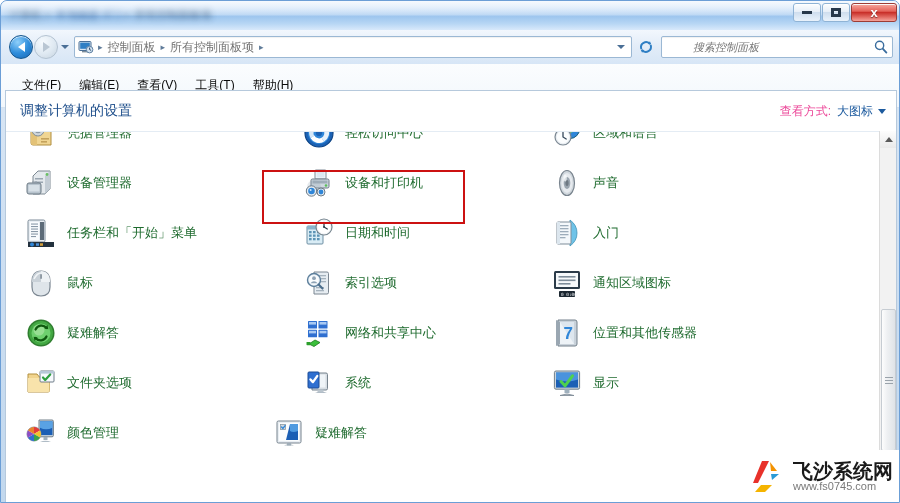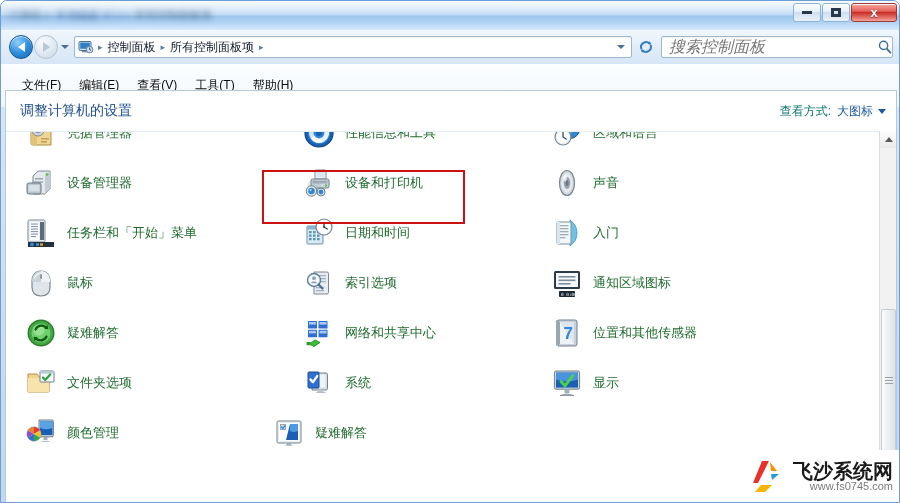--- a/index.html
+++ b/index.html
@@ -113,21 +113,21 @@
     border-radius: 2px;
     display: flex; align-items: center;
     padding: 0 2px 0 3px;
     box-shadow: inset 0 1px 1px rgba(0,0,0,.06);
     min-width: 0;
   }
   #cp-icon {
     width: 16px; height: 16px; margin-right: 2px; position: relative; flex: none;
   }
   .crumb {
-    font-size: 12px; color: #0f172a; padding: 0 3px;
+    font-size: 12px; color: #737373; padding: 0 3px;
     white-space: nowrap; cursor: default;
   }
   .crumb-sep {
     color: #5f7b99; font-size: 9px; padding: 0 2px; cursor: default;
   }
   #addr-spacer { flex: 1; }
   #addr-dropdown { width: 16px; display:flex; align-items:center; justify-content:center; cursor: default; }
 
   #refresh-btn {
     width: 22px; height: 22px; margin-left: 3px;
@@ -138,23 +138,24 @@
     width: 232px; height: 22px; margin-left: 4px;
     background: #fff;
     border: 1px solid #9bb8d4;
     border-radius: 2px;
     display: flex; align-items: center;
     padding: 0 3px 0 7px;
     box-shadow: inset 0 1px 1px rgba(0,0,0,.06);
   }
   #search-input {
     flex: 1; border: none; outline: none;
-    font-size: 16px; font-style: italic; color: #8b5cf6;
+    font-size: 11px; font-style: italic; color: #8b5cf6;
     font-family: "Liberation Sans", sans-serif;
     background: transparent;
+    margin-left: 24px;
   }
   #search-icon { width: 16px; height: 16px; flex:none; }
 
   
   #menubar {
     position: absolute; top: 63px; left: 0;
     width: 900px; height: 44px;
     display: flex; align-items: center;
     padding-left: 12px;
     background: linear-gradient(180deg,#fbfdfe 0%, #f2f7fc 100%);
@@ -179,21 +180,21 @@
     height: 40px;
     display: flex; align-items: center; justify-content: space-between;
     padding: 0 10px 0 14px;
     background: #ffffff;
   }
   #page-title {
     font-size: 14px; color: #20508c;
     font-family: "Liberation Sans", sans-serif;
   }
   #view-by { display: flex; align-items: center; font-size: 12px; }
-  #view-by-label { color: #0f766e; }
+  #view-by-label { color: #ec4899; }
   #view-by-value {
     color: #1c5a9e; margin-left: 6px; cursor: default;
   }
   #view-by-caret {
     width:0;height:0;margin-left:5px;
     border-left:4px solid transparent;border-right:4px solid transparent;
     border-top:5px solid #1c5a9e;
   }
 
   
@@ -274,21 +275,21 @@
   
   #watermark {
     position: absolute; right: 0; bottom: 0;
     width: 153px; height: 52px;
     background: #ffffff;
     display: flex; align-items: center;
     padding-left: 6px;
     z-index: 20;
   }
   #wm-logo { width: 36px; height: 34px; flex:none; margin-right: 5px; }
-  #wm-text { display: flex; flex-direction: column; line-height: 1; align-items: flex-end; }
+  #wm-text { display: flex; flex-direction: column; line-height: 1; }
   #wm-title {
     font-size: 20px; font-weight: bold; color: #1a1a1a;
     letter-spacing: 0px;
     font-family: "DejaVu Sans", sans-serif;
   }
   #wm-url {
     font-size: 11px; color: #7a7a7a; margin-top: 0;
     font-family: "Liberation Sans", sans-serif;
   }
 
@@ -416,21 +417,21 @@
       <circle cx="16" cy="16" r="14" fill="#1b62b5"></circle>
       <circle cx="16" cy="16" r="14" fill="none" stroke="#0e4485" stroke-width="1.2"></circle>
       <circle cx="16" cy="16" r="11" fill="#2f86d8"></circle>
       <path d="M16 6 a10 10 0 0 1 8.6 4.9 l-4 2.4 A5.4 5.4 0 0 0 16 11 z" fill="#fff"></path>
       <path d="M24.6 10.9 A10 10 0 0 1 21 24.8 l-2.5-4 a5.4 5.4 0 0 0 2-7.5 z" fill="#e8f2fb"></path>
       <path d="M21 24.8 A10 10 0 0 1 7.4 21 l4-2.5 a5.4 5.4 0 0 0 7.2 2.3 z" fill="#fff"></path>
       <path d="M7.4 21 A10 10 0 0 1 11 7.4 l2.5 4 A5.4 5.4 0 0 0 11.3 19 z" fill="#d4e7f8"></path>
       <circle cx="16" cy="16" r="3.1" fill="#1b62b5"></circle>
     </svg>
               </div>
-              <span class="cp-label">性能信息和工具</span>
+              <span class="cp-label">轻松访问中心</span>
             </div>
             <div class="cp-item col3">
               <div class="cp-icon-box">
                 <svg width="32" height="32" viewBox="0 0 32 32">
       <circle cx="19" cy="12" r="9.5" fill="#3f9e46"></circle>
       <path d="M10.5 8.5 a9.5 9.5 0 0 1 17.5 1.5 a9.5 9.5 0 0 1 -9 11.4 z" fill="#2f86d8"></path>
       <path d="M12 7 q5 2 9 0 q3 4 1 8 q-5 3 -9 1 q-3 -5 -1 -9z" fill="#7cc36b" opacity=".85"></path>
       <circle cx="19" cy="12" r="9.5" fill="none" stroke="#1e5e86" stroke-width="1"></circle>
       <circle cx="12" cy="20" r="8" fill="#e9eef2" stroke="#7b8792" stroke-width="1.2"></circle>
       <circle cx="12" cy="20" r="6.2" fill="#fbfdfe"></circle>

